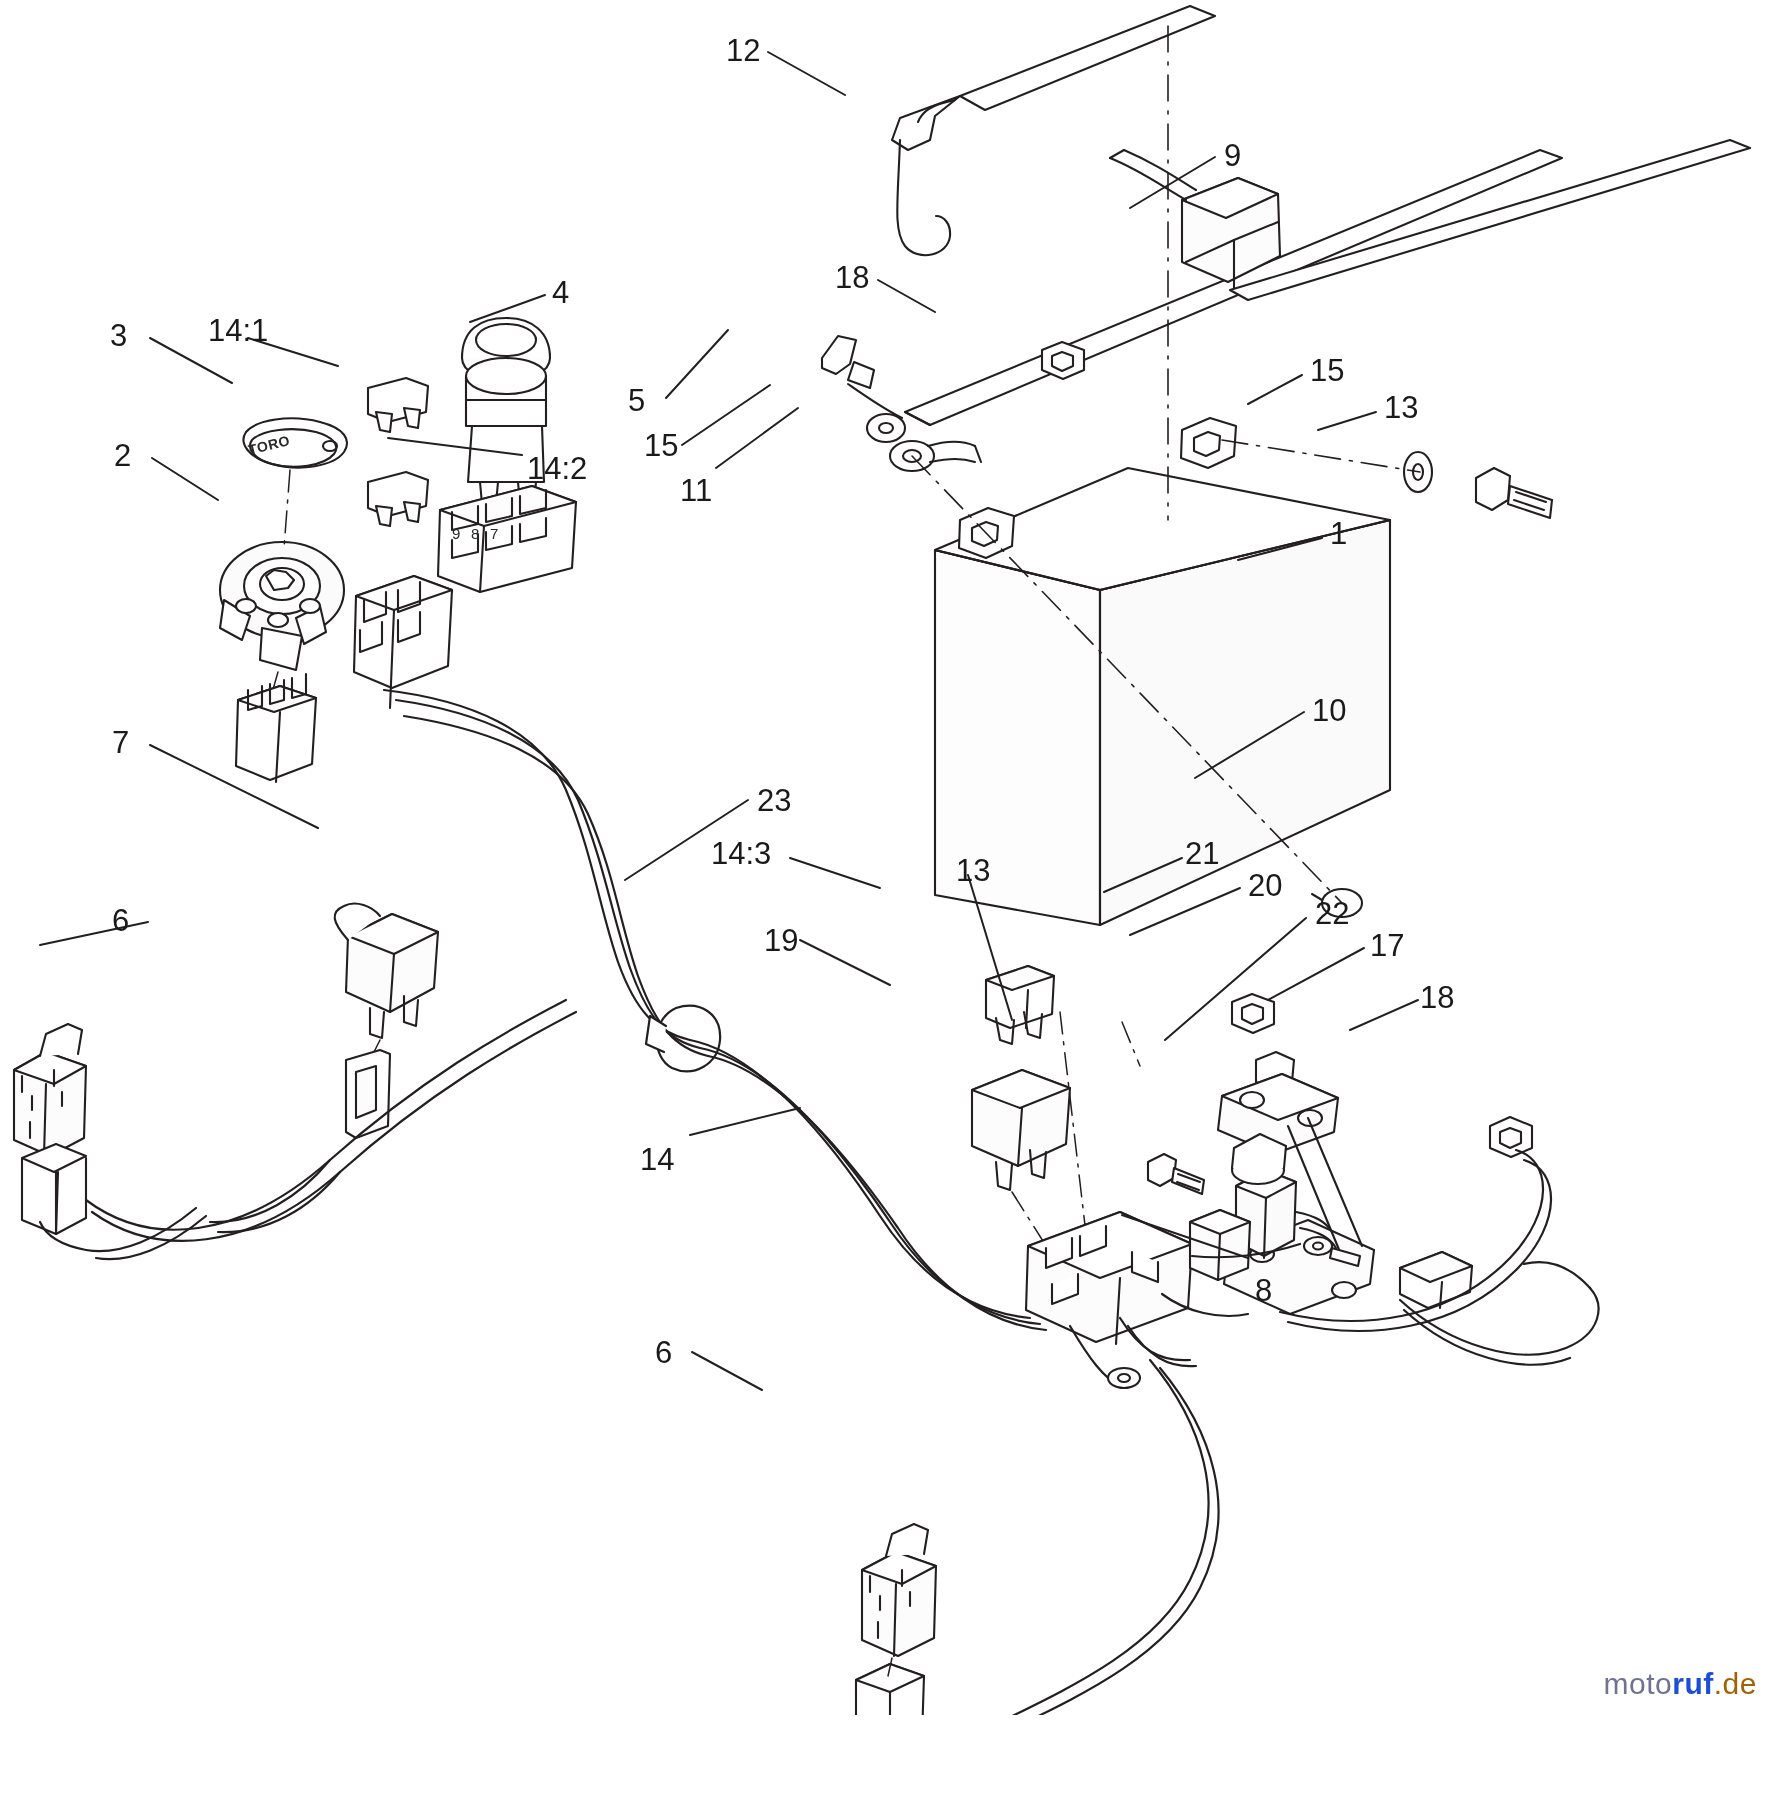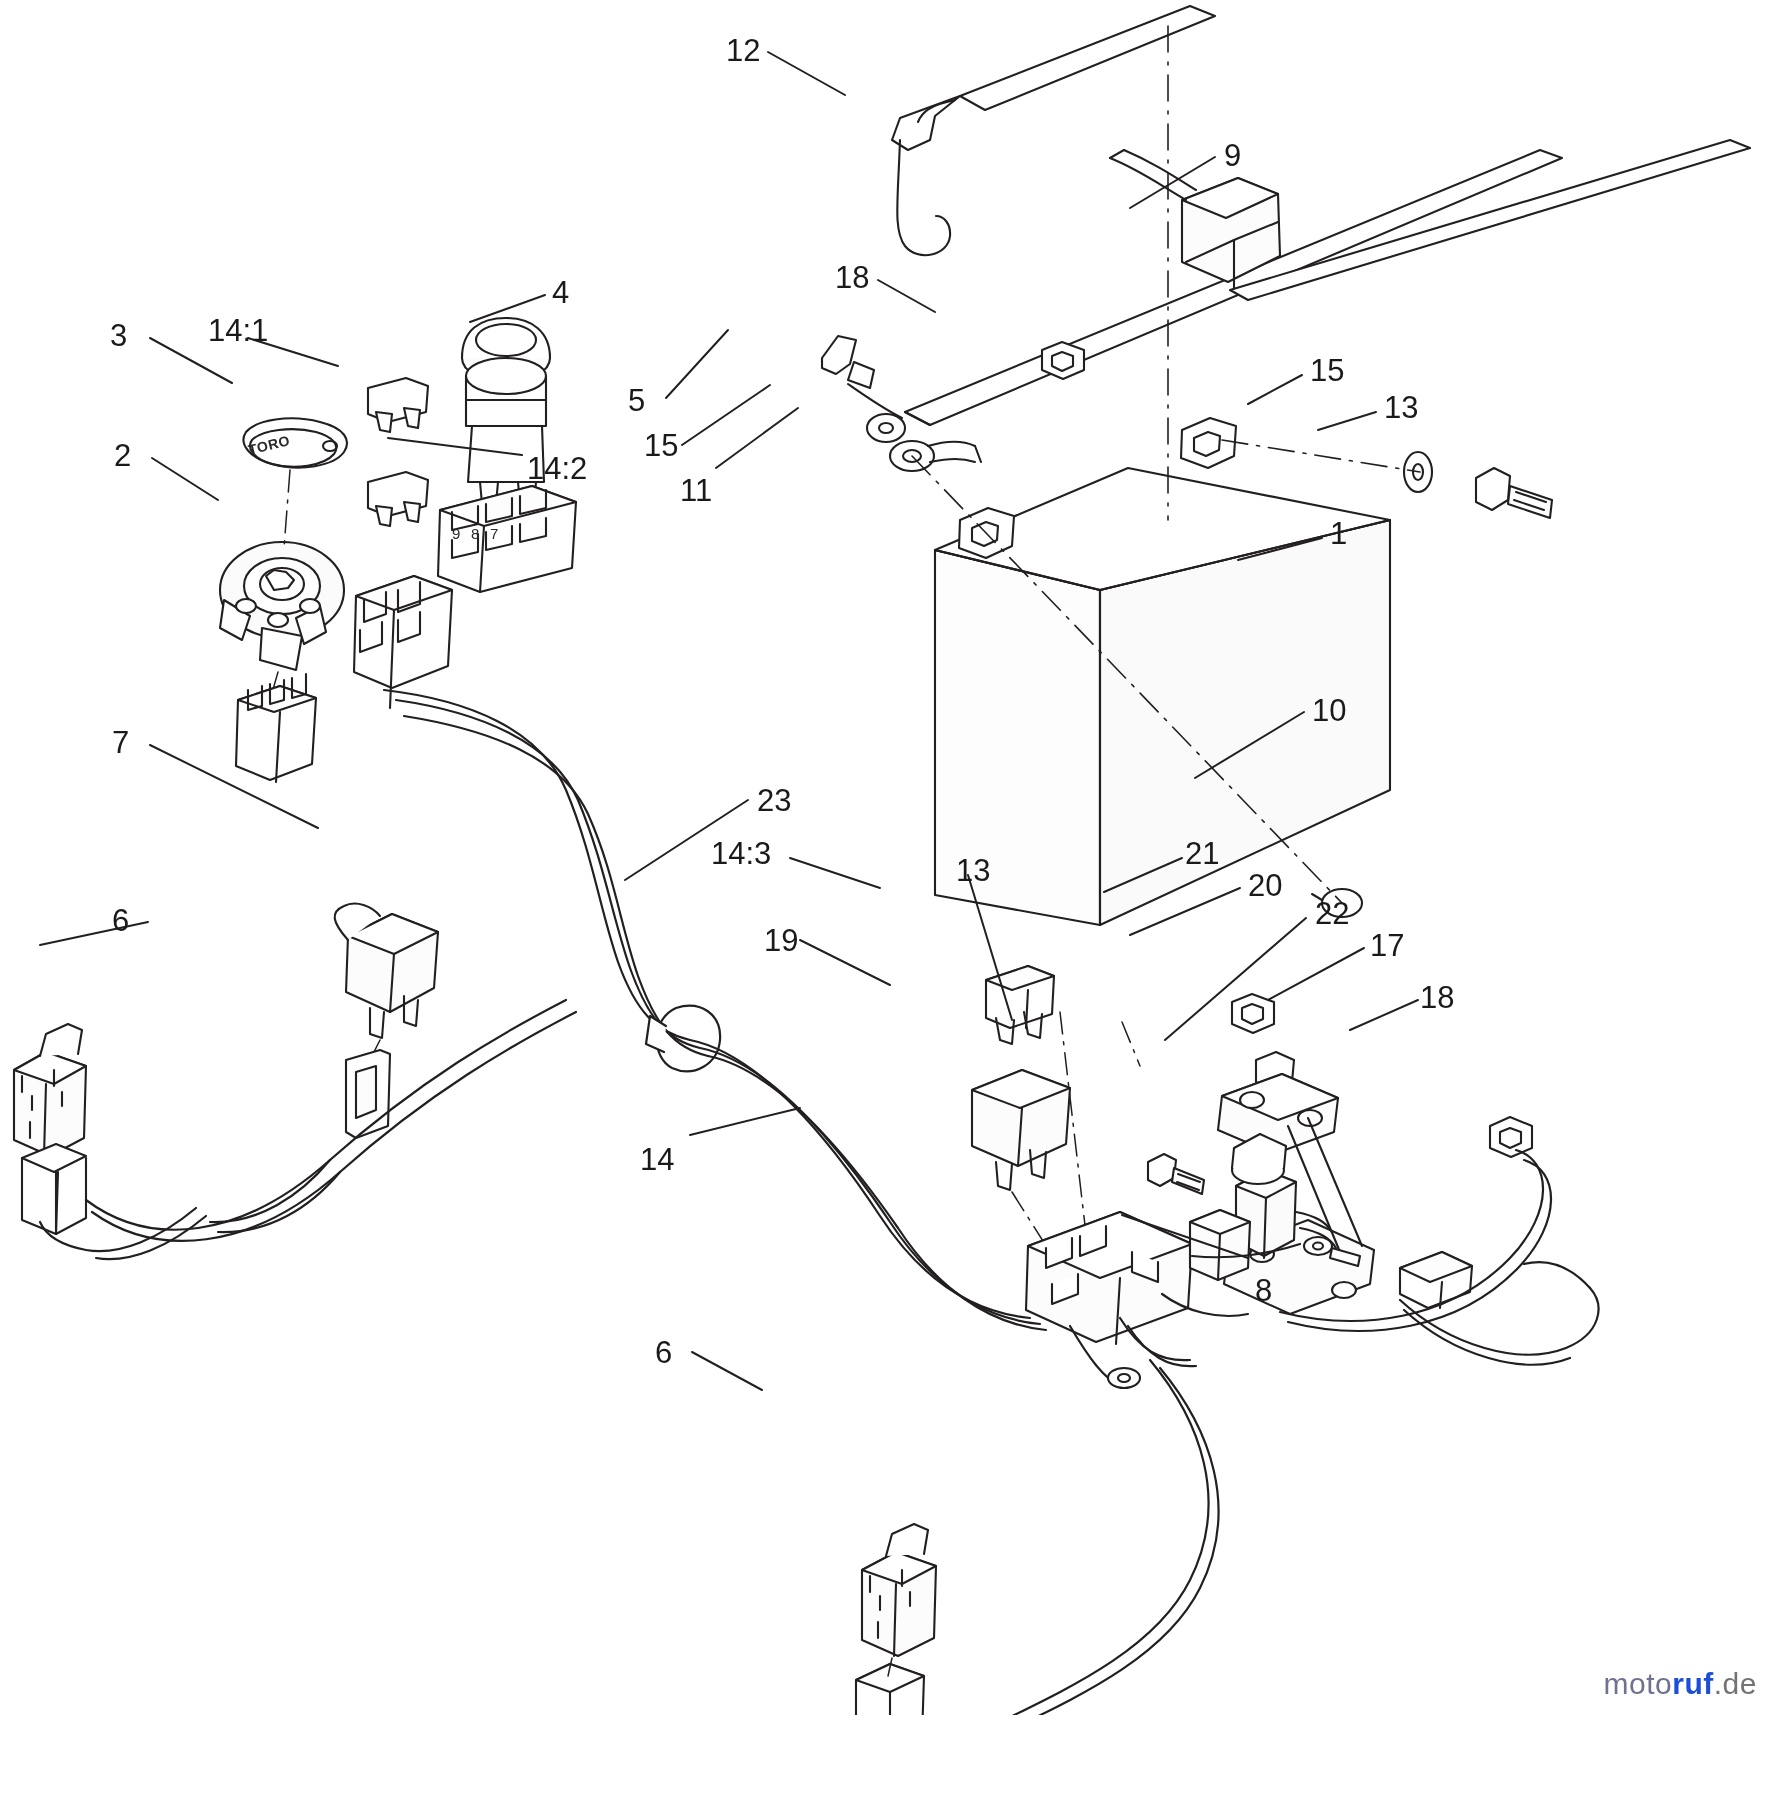--- a/index.html
+++ b/index.html
@@ -36,21 +36,21 @@
     position: absolute;
     right: 22px;
     bottom: 14px;
     font-family: "Liberation Sans", sans-serif;
     font-size: 30px;
     letter-spacing: 0.5px;
     color: #8a8ca8;
   }
   .watermark .m1 { color: #6f7391; }
   .watermark .m2 { color: #1d4ed8; font-weight: bold; }
-  .watermark .m3 { color: #737373; }
+  .watermark .m3 { color: #a16207; }
   .toro-label {
     position: absolute;
     font-family: "Liberation Sans", sans-serif;
     font-size: 14px;
     font-weight: bold;
     color: #2a2a2a;
     transform: rotate(-14deg);
     letter-spacing: 0.5px;
   }
   .tiny-num {

